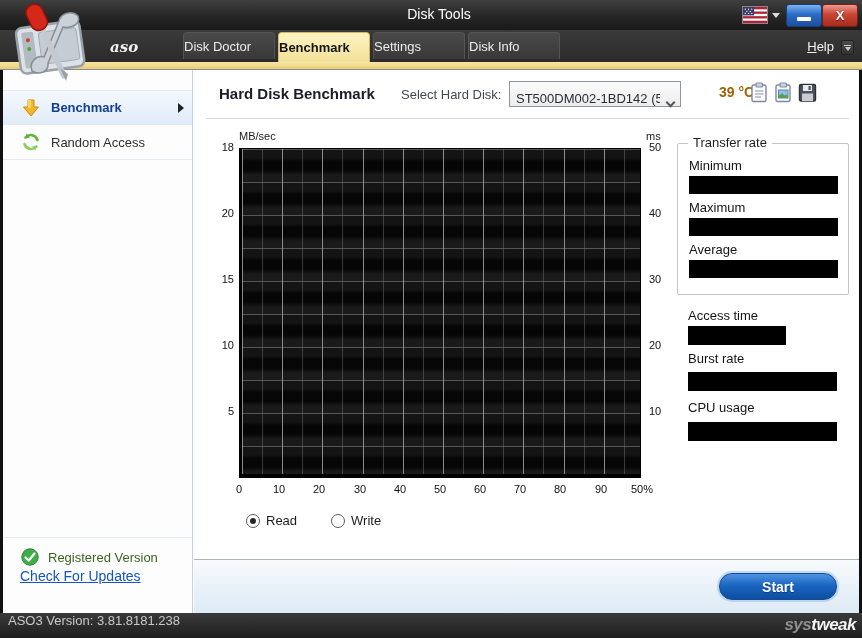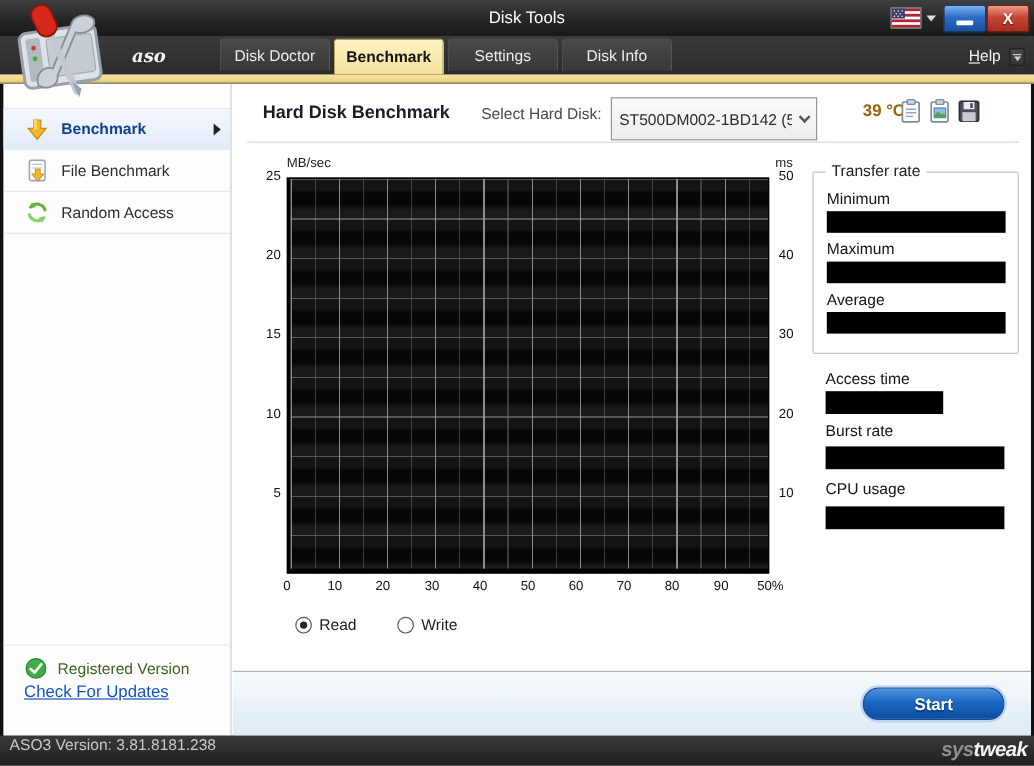--- a/index.html
+++ b/index.html
@@ -21,21 +21,21 @@
   .btn-min .minbar { width:14px; height:4px; background:#fff; border-radius:1px; margin-top:6px;}
   .btn-close { right:4px; width:36px; background:linear-gradient(#ec9a8d,#c74534 45%,#a92c1d);
     border:1px solid #7e1d12; color:#fff; font-weight:bold; font-size:13px; text-shadow:0 1px 1px #5a0f06; }
 
   
   .tabbar { position:absolute; top:30px; left:0; right:0; height:32px;
     background:linear-gradient(#3a3a3a,#2b2b2b); }
   .brand-aso { position:absolute; left:110px; top:8px; color:#f2f2f2;
     font-family:"DejaVu Serif", serif; font-style:italic; font-weight:bold; font-size:15px; }
   .tabs { position:absolute; left:183px; bottom:0; display:flex; gap:3px; }
-  .tab { width:92px; height:27px; border-radius:4px 4px 0 0; text-align:center;
+  .tab { width:92px; height:27px; border-radius:4px 4px 0 0; 
     line-height:27px; font-size:13px; color:#ececec;
     background:linear-gradient(#4a4a4a,#383838); border:1px solid #555; border-bottom:none; }
   .tab.active { height:30px; line-height:30px; color:#141414; font-weight:bold;
     background:linear-gradient(#fdf4c4,#f3e098); border:1px solid #d9b860; border-bottom:none; }
   .help { position:absolute; right:28px; top:9px; color:#f2f2f2; font-size:13px; }
   .help u { text-decoration:underline; }
   .help-caret { position:absolute; right:8px; top:10px; width:13px; height:15px;
     background:linear-gradient(#4a4a4a,#333); border:1px solid #222; border-radius:2px;
     display:flex; flex-direction:column; align-items:center; justify-content:center; gap:1px;}
   .help-caret .bar{ width:7px; height:1px; background:#ccc;}
@@ -63,22 +63,22 @@
   .reg-row { position:absolute; top:467px; left:0; right:0; border-top:1px solid #e4e9ef;
     padding:10px 0 0 18px; display:flex; align-items:center; gap:9px;
     color:#3c641f; font-size:13px; }
   .updates-link { position:absolute; top:498px; left:17px; font-size:14px;
     color:#1454c4; text-decoration:underline; cursor:pointer; }
 
   
   .content { position:absolute; left:191px; right:0; top:0; bottom:0; background:#fff; }
   .page-title { position:absolute; left:25px; top:15px; font-size:15px; font-weight:bold; color:#1c1c28; }
   .select-label { position:absolute; left:207px; top:17px; font-size:13px; color:#44474c; }
-  .disk-select { position:absolute; left:315px; top:11px; width:172px; height:36px;
-    background:linear-gradient(#fbfbfb,#ededed); border:1px solid #8f969e; display:flex; align-items:center; }
+  .disk-select { position:absolute; left:315px; top:11px; width:172px; height:26px;
+    background:linear-gradient(#fbfbfb,#ededed); border:1px solid #8f969e; display:flex; align-items:flex-end; }
   .disk-select .val { flex:1; padding-left:6px; font-size:13px; color:#2a2d33; white-space:nowrap; overflow:hidden; }
   .disk-select .dd { width:20px; display:flex; justify-content:center; }
   .chev { width:7px; height:7px; border-right:2px solid #555; border-bottom:2px solid #555;
     transform:rotate(45deg); margin-top:-3px; }
   .temp { position:absolute; left:525px; top:14px; font-size:14px; font-weight:bold; color:#a16207; }
   .hicon { position:absolute; top:12px; width:19px; height:21px; cursor:pointer; }
   .header-divider { position:absolute; left:12px; right:10px; top:48px; height:1px; background:#d5d9dd; }
 
   
   .axis-label { position:absolute; font-size:11px; color:#1a1a1a; }
@@ -203,31 +203,20 @@
         <div class="nav-item first selected">
           <svg class="icon" viewBox="0 0 20 20">
             <path d="M7 2 h6 v7 h4.5 L10 18 2.5 9 H7 Z" fill="#f4b72b" stroke="#c78c12" stroke-width="1"></path>
             <path d="M7 2 h3 v8 h-3 Z" fill="#fbd560"></path>
           </svg>
           <span>Benchmark</span>
           <span class="chevron-right"></span>
         </div>
         <div class="nav-item">
           <svg class="icon" viewBox="0 0 20 20">
-            <rect x="3.5" y="1.5" width="13" height="17" rx="1.5" fill="#fbfcfd" stroke="#9aa6b4" stroke-width="1.3"></rect>
-            <g stroke="#b9c2cc" stroke-width="1">
-                <line x1="6" y1="5" x2="14" y2="5"></line>
-                <line x1="6" y1="8" x2="14" y2="8"></line>
-              </g>
-            <path d="M8.5 9 h4 v4 h3 L10.5 19 5.5 13 h3 Z" fill="#f4b72b" stroke="#c78c12" stroke-width="0.8"></path>
-          </svg>
-          <span>File Benchmark</span>
-        </div>
-        <div class="nav-item">
-          <svg class="icon" viewBox="0 0 20 20">
             <path d="M16.5 8 A7 7 0 0 0 4.5 5.5" fill="none" stroke="#63b33a" stroke-width="2.6" stroke-linecap="round"></path>
             <path d="M5.5 1.5 L4 6.5 L9 5.5 Z" fill="#63b33a"></path>
             <path d="M3.5 12 A7 7 0 0 0 15.5 14.5" fill="none" stroke="#8ccf62" stroke-width="2.6" stroke-linecap="round"></path>
             <path d="M14.5 18.5 L16 13.5 L11 14.5 Z" fill="#8ccf62"></path>
           </svg>
           <span>Random Access</span>
         </div>
       </div>
 
       <div class="reg-row">
@@ -273,21 +262,21 @@
         <rect x="4" y="11.5" width="11" height="7.5" fill="#c9cdd3"></rect>
       </svg>
 
       <div class="header-divider"></div>
 
       <span class="axis-label" style="left:45px; top:60px">MB/sec</span>
       <span class="axis-label" style="left:452px; top:60px">ms</span>
 
       <div class="plot"></div>
 
-      <span class="ytick-l" style="top:71px">25</span>
+      <span class="ytick-l" style="top:71px">18</span>
       <span class="ytick-l" style="top:137px">20</span>
       <span class="ytick-l" style="top:203px">15</span>
       <span class="ytick-l" style="top:269px">10</span>
       <span class="ytick-l" style="top:335px">5</span>
 
       <span class="ytick-r" style="top:71px">50</span>
       <span class="ytick-r" style="top:137px">40</span>
       <span class="ytick-r" style="top:203px">30</span>
       <span class="ytick-r" style="top:269px">20</span>
       <span class="ytick-r" style="top:335px">10</span>

